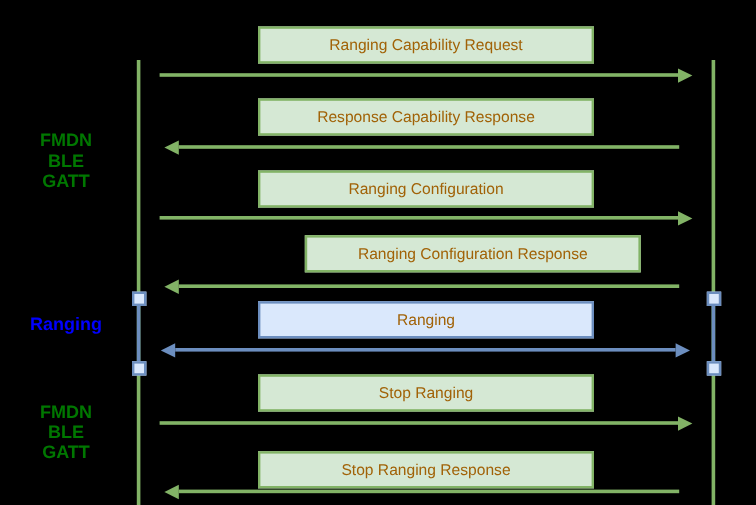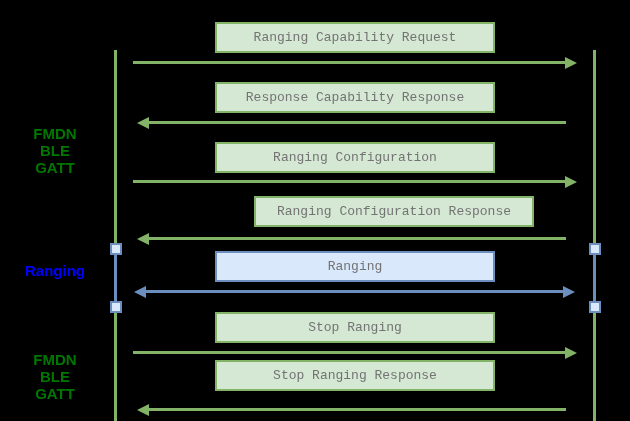--- a/index.html
+++ b/index.html
@@ -27,21 +27,21 @@
   }
   .endpoint.l { left:110px; }
   .endpoint.r { left:589px; }
   .endpoint.top { top:243px; }
   .endpoint.bot { top:301px; }
   
   .msg-box {
     position:absolute; left:215px; width:280px; height:31px;
     box-sizing:border-box; border:2px solid #82b366; background:#d5e8d4;
     display:flex; align-items:center; justify-content:center;
-    font-size:13px; color:#737373;font-family:Liberation Mono, monospace;
+    font-size:13px; color:#a16207;
   }
   .msg-box.blue { border-color:#6c8ebf; background:#dae8fc; }
   
   .arrow { position:absolute; height:3px; background:#82b366; }
   .arrow.blue { background:#6c8ebf; }
   .arrow.right::after, .arrow.both::after {
     content:""; position:absolute; right:-12px; top:-4.5px;
     border-left:12px solid #82b366;
     border-top:6px solid transparent; border-bottom:6px solid transparent;
   }
@@ -51,27 +51,27 @@
     border-top:6px solid transparent; border-bottom:6px solid transparent;
   }
   .arrow.blue.both::after { border-left-color:#6c8ebf; }
   .arrow.blue.both::before { border-right-color:#6c8ebf; }
   .arrow.right { left:133px; width:432px; }
   .arrow.left  { left:149px; width:417px; }
   .arrow.both  { left:146px; width:417px; }
   .a1 { top:61px; }  .a2 { top:121px; } .a3 { top:180px; }
   .a4 { top:237px; } .a5 { top:290px; } .a6 { top:351px; } .a7 { top:408px; }
   .b1 { top:22px; }  .b2 { top:82px; }  .b3 { top:142px; }
-  .b4 { top:196px;margin-left:39px; } .b5 { top:251px; } .b6 { top:312px; } .b7 { top:360px;text-align:right; }
+  .b4 { top:196px;margin-left:39px; } .b5 { top:251px; } .b6 { top:312px; } .b7 { top:376px;text-align:right; }
   
   .section-label {
     position:absolute; left:0; width:110px; text-align:center;
     font-weight:bold; font-size:15px; line-height:17px;
   }
-  .section-label.green { color:#007700;margin-top:16px; }
+  .section-label.green { color:#007700; }
   .section-label.blue  { color:#0000FF; }
   .sl1 { top:109px; }
   .sl2 { top:262px; }
   .sl3 { top:335px; }
 </style>
 </head>
 <body>
 
 <div class="diagram">
 

